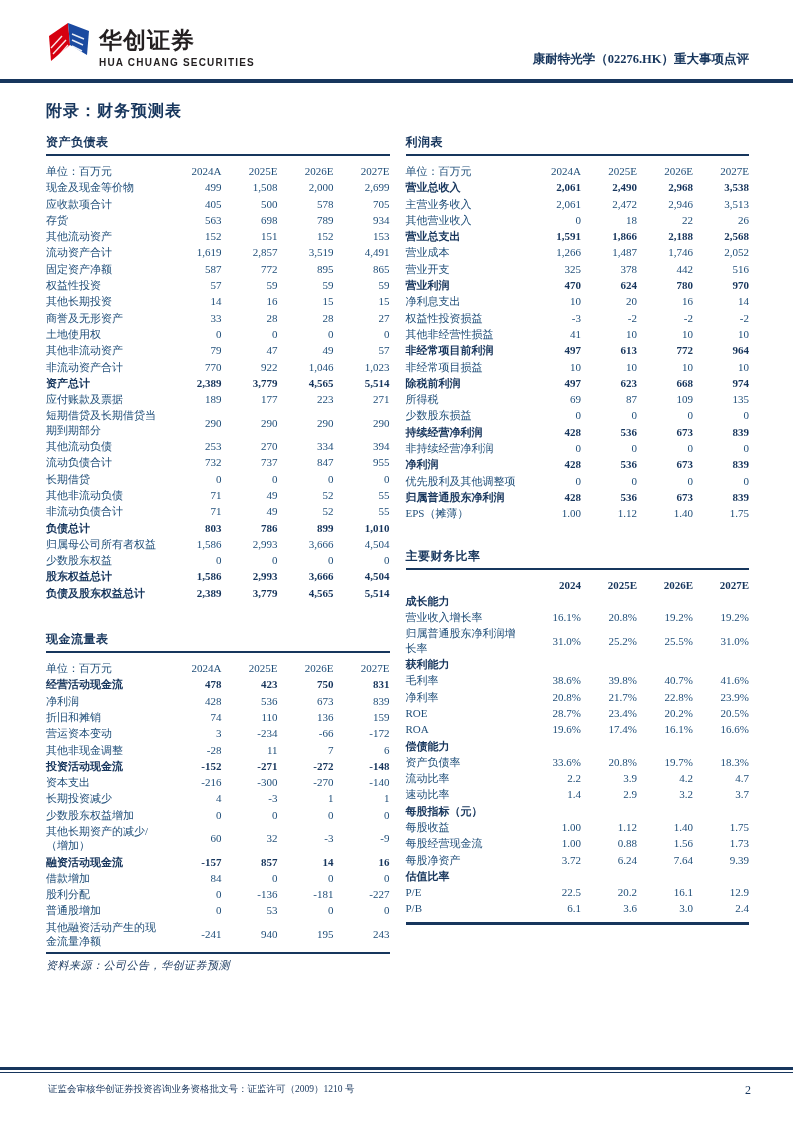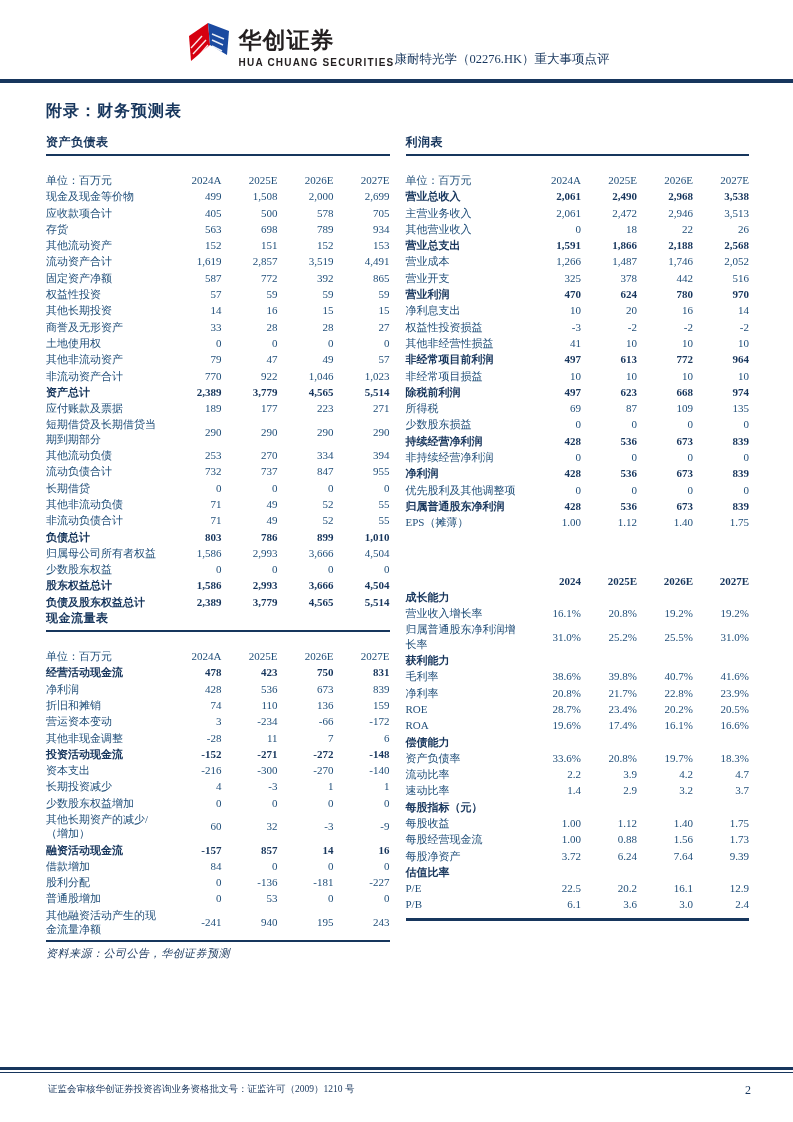--- a/index.html
+++ b/index.html
@@ -10,46 +10,46 @@
     --ink:#231F20;
   }
   *{margin:0;padding:0;box-sizing:border-box;}
   html,body{background:#ffffff;}
   .page{
     width:793px;height:1122px;position:relative;background:#fff;
     font-family:"Liberation Serif","DejaVu Serif",serif;
     overflow:hidden;
   }
   
-  .header{display:flex;justify-content:center;align-items:flex-end;padding:20px 44px 0 46px;}
+  .header{display:flex;justify-content:space-between;align-items:flex-end;padding:20px 44px 0 46px;}
   .logo{display:flex;align-items:center;gap:7px;}
   .logo-texts{display:flex;flex-direction:column;}
   .logo-cn{font-size:23px;font-weight:bold;color:var(--ink);letter-spacing:1px;font-family:"Liberation Sans",sans-serif;}
   .logo-en{font-size:10px;font-weight:bold;color:var(--ink);letter-spacing:1.2px;font-family:"Liberation Sans",sans-serif;margin-top:1px;}
-  .doc-title{font-size:12.5px;font-weight:normal;color:var(--navy);padding-bottom:4px;}
+  .doc-title{font-size:12.5px;font-weight:bold;color:var(--navy);padding-bottom:4px;}
   .header-rule{height:4px;background:var(--navy);margin-top:7px;}
   
   .content{padding:18px 44px 0 46px;}
   .section-title{font-size:16px;font-weight:bold;color:var(--navy);margin-bottom:12px;letter-spacing:1px;}
   .columns{display:flex;gap:16px;}
   .col{flex:1;min-width:0;}
   
   .fin-table .t-title{
     font-size:12px;font-weight:bold;color:var(--navy);
     padding-bottom:3px;border-bottom:2px solid var(--navy);letter-spacing:0.5px;
   }
-  .t-body{font-size:11px;color:var(--body);padding-top:16px;}
+  .t-body{font-size:11px;color:var(--body);padding-top:7px;}
   .t-row{display:flex;align-items:center;line-height:1.3;padding:1px 0;}
   .t-label{flex:1;padding-right:4px;}
   .t-val{width:56px;flex:none;text-align:right;white-space:nowrap;}
   .t-row.bold{font-weight:bold;color:var(--navy);}
   .t-row.section{font-weight:bold;color:var(--navy);}
   .t-head{color:var(--body);}
   .fin-table.head-bold .t-head{font-weight:bold;color:var(--navy);}
-  .fin-table.mt{}
+  .fin-table.mt{margin-top:30px;}
   .fin-table.rule-bottom .t-body{border-bottom:2px solid var(--navy);padding-bottom:3px;}
   .fin-table.rule-bottom-thick .t-body{border-bottom:3px solid var(--navy);padding-bottom:5px;}
   .source-note{font-style:italic;font-size:11px;color:var(--navy);margin-top:4px;letter-spacing:0.5px;}
   
   .footer{position:absolute;left:0;right:0;bottom:24px;}
   .f-rule-thick{height:3px;background:var(--navy);}
   .f-rule-thin{height:1px;background:var(--navy);margin-top:2px;}
   .f-text-row{display:flex;justify-content:space-between;align-items:flex-start;padding:10px 42px 0 48px;}
   .f-reg{font-size:9.5px;font-weight:normal;color:var(--navy);}
   .f-page{font-size:12px;color:var(--navy);}
@@ -132,21 +132,21 @@
                 <span class="t-label">流动资产合计</span>
                 <span class="t-val">1,619</span>
                 <span class="t-val">2,857</span>
                 <span class="t-val">3,519</span>
                 <span class="t-val">4,491</span>
               </div>
               <div class="t-row">
                 <span class="t-label">固定资产净额</span>
                 <span class="t-val">587</span>
                 <span class="t-val">772</span>
-                <span class="t-val">392</span>
+                <span class="t-val">895</span>
                 <span class="t-val">865</span>
               </div>
               <div class="t-row">
                 <span class="t-label">权益性投资</span>
                 <span class="t-val">57</span>
                 <span class="t-val">59</span>
                 <span class="t-val">59</span>
                 <span class="t-val">59</span>
               </div>
               <div class="t-row">
@@ -554,20 +554,21 @@
                 <span class="t-label">EPS（摊薄）</span>
                 <span class="t-val">1.00</span>
                 <span class="t-val">1.12</span>
                 <span class="t-val">1.40</span>
                 <span class="t-val">1.75</span>
               </div>
             </div>
         </div>
 
         <div class="fin-table mt head-bold rule-bottom-thick" style="margin-top:26px;">
+          <div class="t-title">主要财务比率</div>
           <div class="t-body">
               <div class="t-row t-head">
                 <span class="t-label"></span>
                 <span class="t-val">2024</span>
                 <span class="t-val">2025E</span>
                 <span class="t-val">2026E</span>
                 <span class="t-val">2027E</span>
               </div>
               <div class="t-row section">
                 <span class="t-label">成长能力</span>

